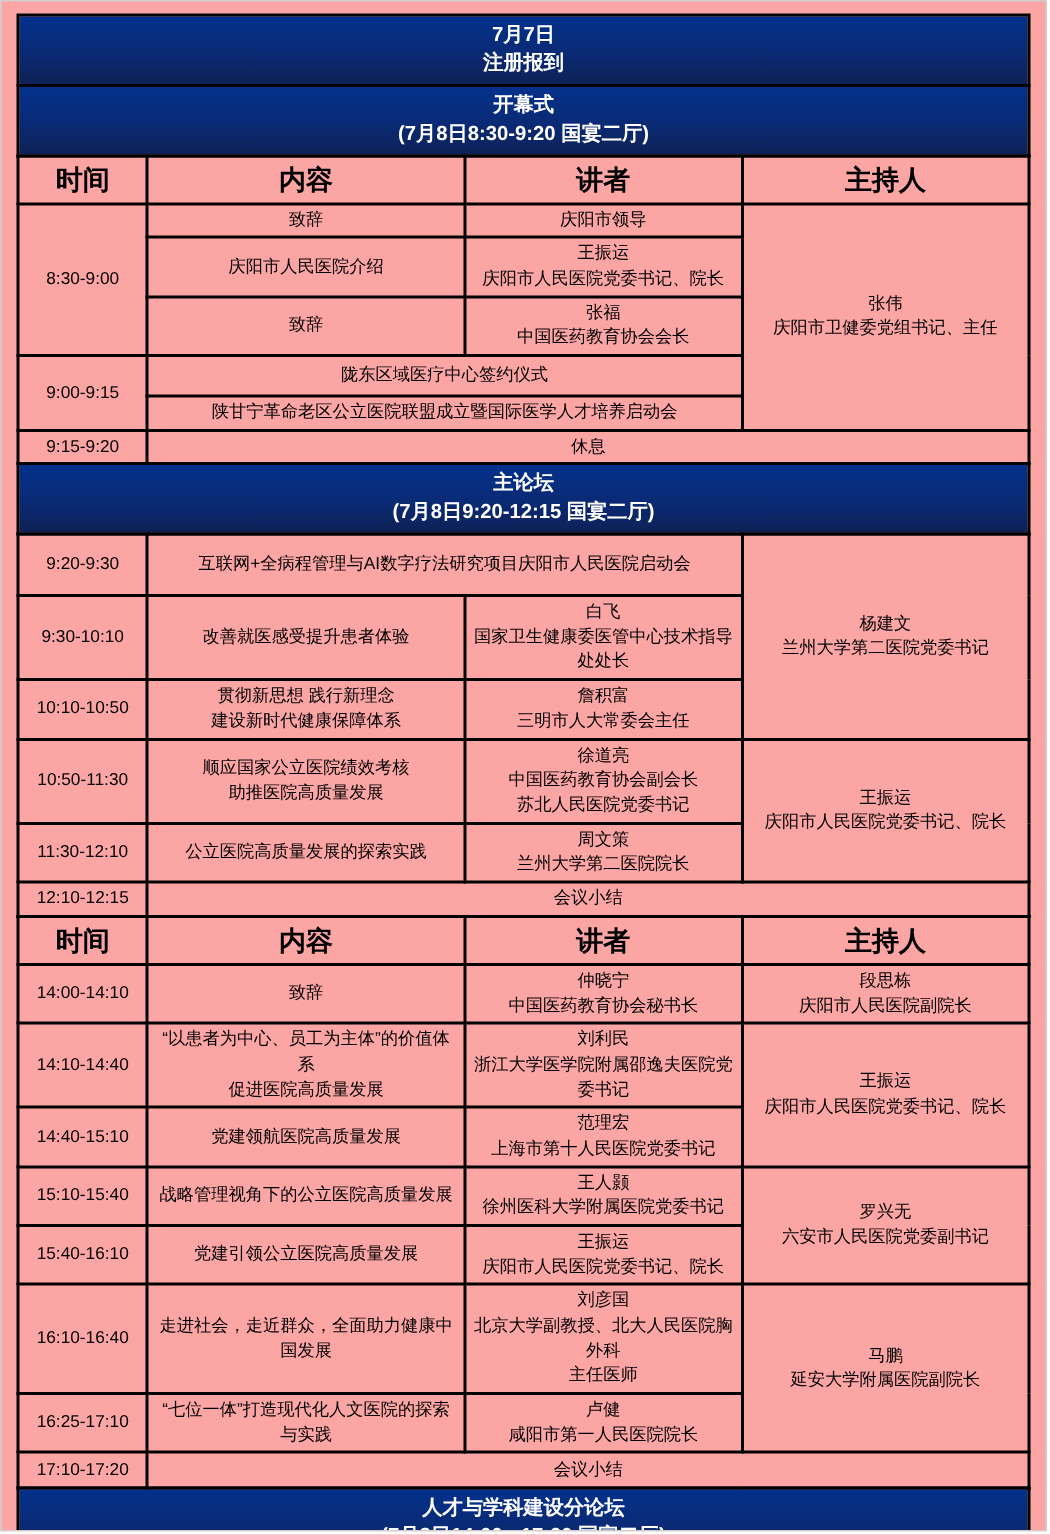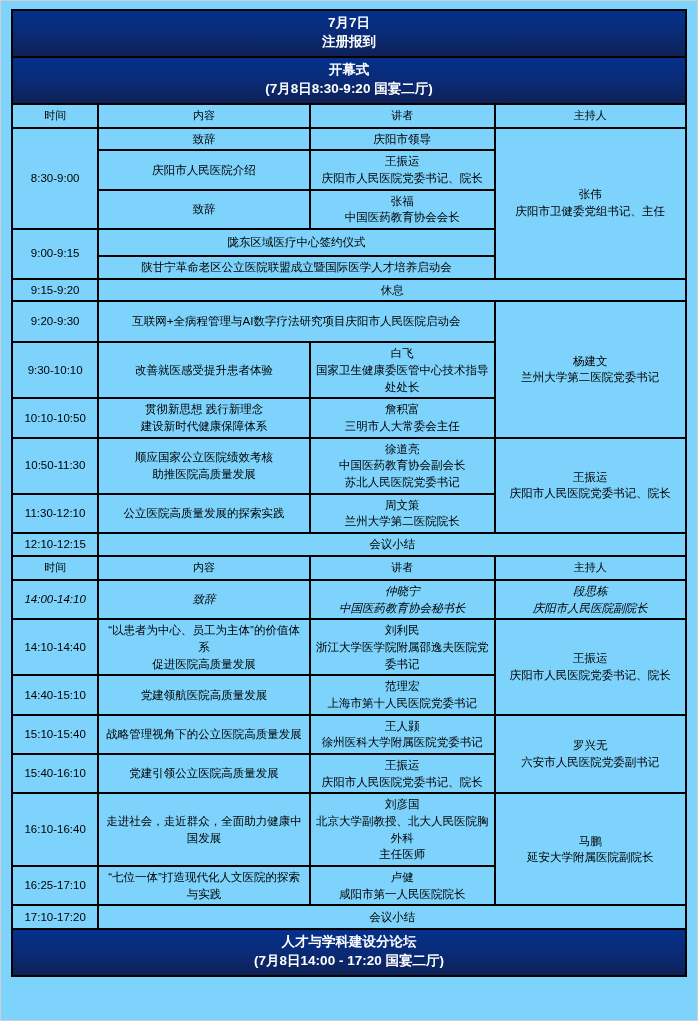--- a/index.html
+++ b/index.html
@@ -1,32 +1,32 @@
 <!DOCTYPE html>
 <html><head>
 <meta charset="utf-8">
 <style>
   html,body{margin:0;padding:0;background:#ffffff;}
   body{font-family:"Liberation Sans","DejaVu Sans",sans-serif;color:#000;}
-  .page{width:698px;height:1021px;border:1px solid #cfcfcf;box-sizing:border-box;background:#7dd3fc;overflow:hidden;}
+  .page{width:698px;height:1021px;border:1px solid #cfcfcf;box-sizing:border-box;background:#fca5a5;overflow:hidden;}
   .content{margin:8px 10px 0 10px;}
   .banner{
     background:linear-gradient(180deg,#04318c 0%,#0a2a74 55%,#0e2156 100%);
     color:#ffffff;font-weight:bold;text-align:center;
     font-size:13.5px;line-height:1.4;padding:3px 0 4px 0;
     border:2px solid #000;margin-top:-2px;white-space:pre-line;
   }
   .banner.first{margin-top:0;}
   table.sched{width:100%;border-collapse:collapse;table-layout:fixed;margin-top:-2px;}
   table.sched th,table.sched td{
     border:2px solid #000;text-align:center;vertical-align:middle;
     font-size:11.5px;line-height:1.45;padding:2px 5px;white-space:pre-line;
     overflow:hidden;
   }
-  table.sched th{font-size:11px;font-weight:normal;}
+  table.sched th{font-size:18px;font-weight:bold;}
   col.c-time{width:12.8%;}
   col.c-content{width:31.4%;}
   col.c-speaker{width:27.4%;}
   col.c-host{width:28.4%;}
 </style>
 </head>
 <body>
 
 <div class="page">
   <div class="content">
@@ -75,20 +75,22 @@
       <tr style="height:15px;">
         <td colspan="2">陕甘宁革命老区公立医院联盟成立暨国际医学人才培养启动会</td>
       </tr>
       <tr style="height:15px;">
         <td>9:15-9:20</td>
         <td colspan="3">休息</td>
       </tr>
     </tbody>
       </table>
 
+    <div class="banner">主论坛
+(7月8日9:20-12:15  国宴二厅)</div>
 
     <table class="sched">
       <colgroup>
           <col class="c-time">
           <col class="c-content">
           <col class="c-speaker">
           <col class="c-host">
         </colgroup>
       <tbody>
           <tr style="height:41px;">
@@ -141,21 +143,21 @@
           <col class="c-speaker">
           <col class="c-host">
         </colgroup>
       <tbody>
           <tr style="height:24px;">
         <th>时间</th>
         <th>内容</th>
         <th>讲者</th>
         <th>主持人</th>
       </tr>
-      <tr style="height:35px;font-style:italic;">
+      <tr style="height:35px;">
         <td>14:00-14:10</td>
         <td>致辞</td>
         <td>仲晓宁
 中国医药教育协会秘书长</td>
         <td>段思栋
 庆阳市人民医院副院长</td>
       </tr>
       <tr style="height:35px;">
         <td>14:10-14:40</td>
         <td>“以患者为中心、员工为主体”的价值体系

